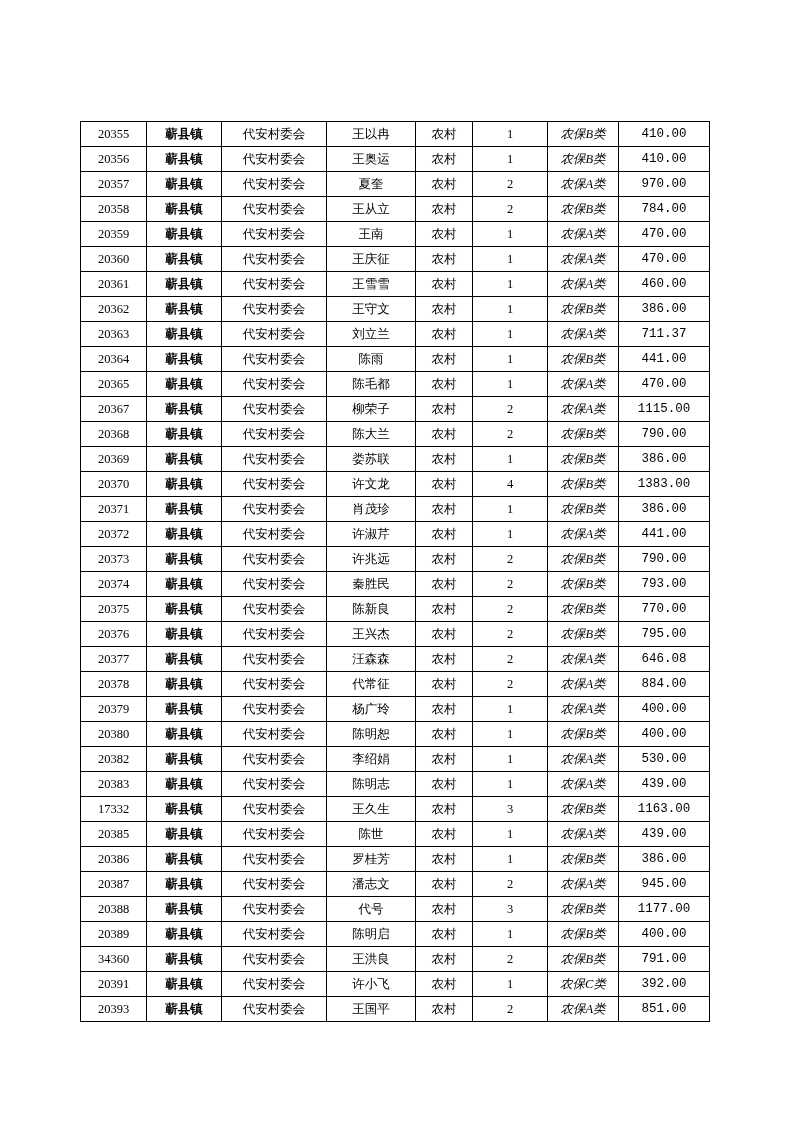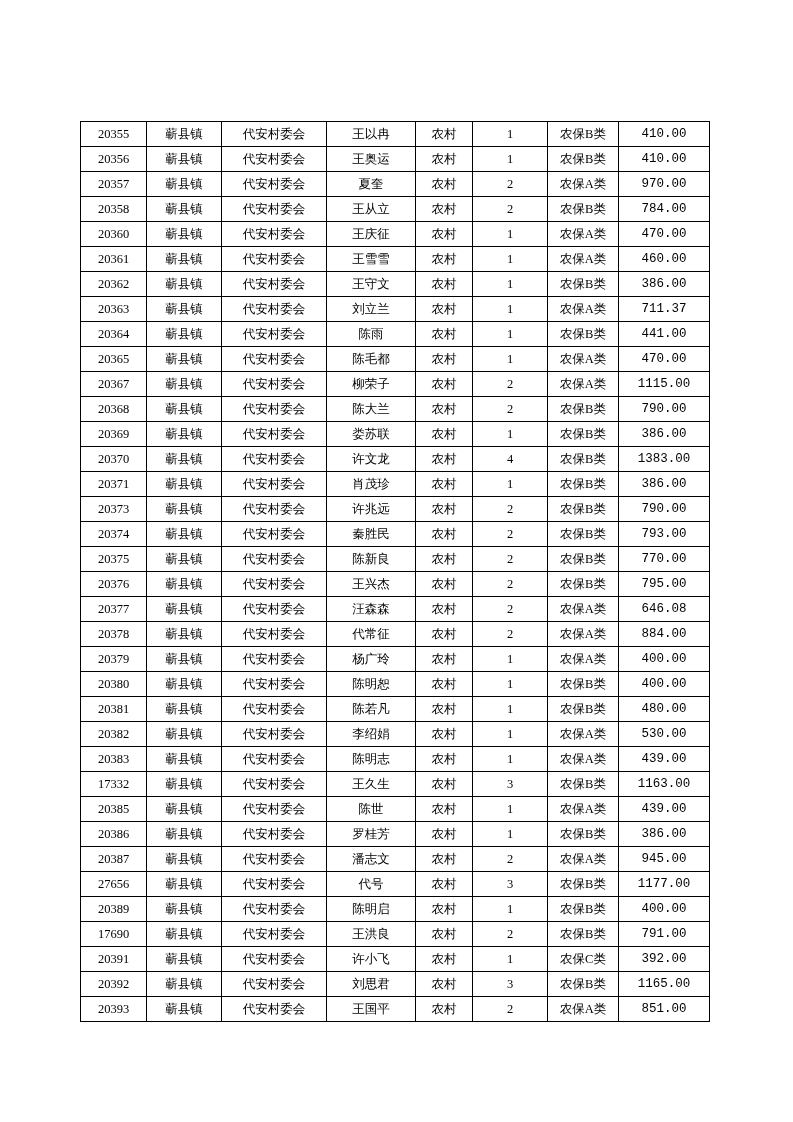--- a/index.html
+++ b/index.html
@@ -29,26 +29,26 @@
     height: 24px;
     font-size: 12.5px;
     line-height: 24px;
     padding: 0;
     text-align: center;
     white-space: nowrap;
     overflow: hidden;
   }
   
   td.c0 { width: 65px; }   
-  td.c1 { width: 74px; }   
+  td.c1 { width: 74px; font-weight: bold; }   
   td.c2 { width: 104px; }  
   td.c3 { width: 88px; }   
   td.c4 { width: 56px; }   
   td.c5 { width: 74px; }   
-  td.c6 { width: 70px; }   
+  td.c6 { width: 70px; font-style: italic; }   
   td.c7 { width: 90px; text-align: right; padding-right: 24px; font-family: Liberation Mono, monospace; } 
 </style>
 </head>
 <body>
 
 <div class="sheet">
   <table class="data-table">
     <tbody>
         <tr>
           <td class="c0">20355</td>
@@ -84,20 +84,30 @@
           <td class="c0">20358</td>
           <td class="c1">蕲县镇</td>
           <td class="c2">代安村委会</td>
           <td class="c3">王从立</td>
           <td class="c4">农村</td>
           <td class="c5">2</td>
           <td class="c6">农保B类</td>
           <td class="c7">784.00</td>
         </tr>
         <tr>
+          <td class="c0">20359</td>
+          <td class="c1">蕲县镇</td>
+          <td class="c2">代安村委会</td>
+          <td class="c3">王南</td>
+          <td class="c4">农村</td>
+          <td class="c5">1</td>
+          <td class="c6">农保A类</td>
+          <td class="c7">470.00</td>
+        </tr>
+        <tr>
           <td class="c0">20360</td>
           <td class="c1">蕲县镇</td>
           <td class="c2">代安村委会</td>
           <td class="c3">王庆征</td>
           <td class="c4">农村</td>
           <td class="c5">1</td>
           <td class="c6">农保A类</td>
           <td class="c7">470.00</td>
         </tr>
         <tr>
@@ -194,20 +204,30 @@
           <td class="c0">20371</td>
           <td class="c1">蕲县镇</td>
           <td class="c2">代安村委会</td>
           <td class="c3">肖茂珍</td>
           <td class="c4">农村</td>
           <td class="c5">1</td>
           <td class="c6">农保B类</td>
           <td class="c7">386.00</td>
         </tr>
         <tr>
+          <td class="c0">20372</td>
+          <td class="c1">蕲县镇</td>
+          <td class="c2">代安村委会</td>
+          <td class="c3">许淑芹</td>
+          <td class="c4">农村</td>
+          <td class="c5">1</td>
+          <td class="c6">农保A类</td>
+          <td class="c7">441.00</td>
+        </tr>
+        <tr>
           <td class="c0">20373</td>
           <td class="c1">蕲县镇</td>
           <td class="c2">代安村委会</td>
           <td class="c3">许兆远</td>
           <td class="c4">农村</td>
           <td class="c5">2</td>
           <td class="c6">农保B类</td>
           <td class="c7">790.00</td>
         </tr>
         <tr>
@@ -274,30 +294,20 @@
           <td class="c0">20380</td>
           <td class="c1">蕲县镇</td>
           <td class="c2">代安村委会</td>
           <td class="c3">陈明恕</td>
           <td class="c4">农村</td>
           <td class="c5">1</td>
           <td class="c6">农保B类</td>
           <td class="c7">400.00</td>
         </tr>
         <tr>
-          <td class="c0">20381</td>
-          <td class="c1">蕲县镇</td>
-          <td class="c2">代安村委会</td>
-          <td class="c3">陈若凡</td>
-          <td class="c4">农村</td>
-          <td class="c5">1</td>
-          <td class="c6">农保B类</td>
-          <td class="c7">480.00</td>
-        </tr>
-        <tr>
           <td class="c0">20382</td>
           <td class="c1">蕲县镇</td>
           <td class="c2">代安村委会</td>
           <td class="c3">李绍娟</td>
           <td class="c4">农村</td>
           <td class="c5">1</td>
           <td class="c6">农保A类</td>
           <td class="c7">530.00</td>
         </tr>
         <tr>
@@ -344,68 +354,58 @@
           <td class="c0">20387</td>
           <td class="c1">蕲县镇</td>
           <td class="c2">代安村委会</td>
           <td class="c3">潘志文</td>
           <td class="c4">农村</td>
           <td class="c5">2</td>
           <td class="c6">农保A类</td>
           <td class="c7">945.00</td>
         </tr>
         <tr>
-          <td class="c0">27656</td>
+          <td class="c0">20388</td>
           <td class="c1">蕲县镇</td>
           <td class="c2">代安村委会</td>
           <td class="c3">代号</td>
           <td class="c4">农村</td>
           <td class="c5">3</td>
           <td class="c6">农保B类</td>
           <td class="c7">1177.00</td>
         </tr>
         <tr>
           <td class="c0">20389</td>
           <td class="c1">蕲县镇</td>
           <td class="c2">代安村委会</td>
           <td class="c3">陈明启</td>
           <td class="c4">农村</td>
           <td class="c5">1</td>
           <td class="c6">农保B类</td>
           <td class="c7">400.00</td>
         </tr>
         <tr>
-          <td class="c0">17690</td>
+          <td class="c0">34360</td>
           <td class="c1">蕲县镇</td>
           <td class="c2">代安村委会</td>
           <td class="c3">王洪良</td>
           <td class="c4">农村</td>
           <td class="c5">2</td>
           <td class="c6">农保B类</td>
           <td class="c7">791.00</td>
         </tr>
         <tr>
           <td class="c0">20391</td>
           <td class="c1">蕲县镇</td>
           <td class="c2">代安村委会</td>
           <td class="c3">许小飞</td>
           <td class="c4">农村</td>
           <td class="c5">1</td>
           <td class="c6">农保C类</td>
           <td class="c7">392.00</td>
-        </tr>
-        <tr>
-          <td class="c0">20392</td>
-          <td class="c1">蕲县镇</td>
-          <td class="c2">代安村委会</td>
-          <td class="c3">刘思君</td>
-          <td class="c4">农村</td>
-          <td class="c5">3</td>
-          <td class="c6">农保B类</td>
-          <td class="c7">1165.00</td>
         </tr>
         <tr>
           <td class="c0">20393</td>
           <td class="c1">蕲县镇</td>
           <td class="c2">代安村委会</td>
           <td class="c3">王国平</td>
           <td class="c4">农村</td>
           <td class="c5">2</td>
           <td class="c6">农保A类</td>
           <td class="c7">851.00</td>

